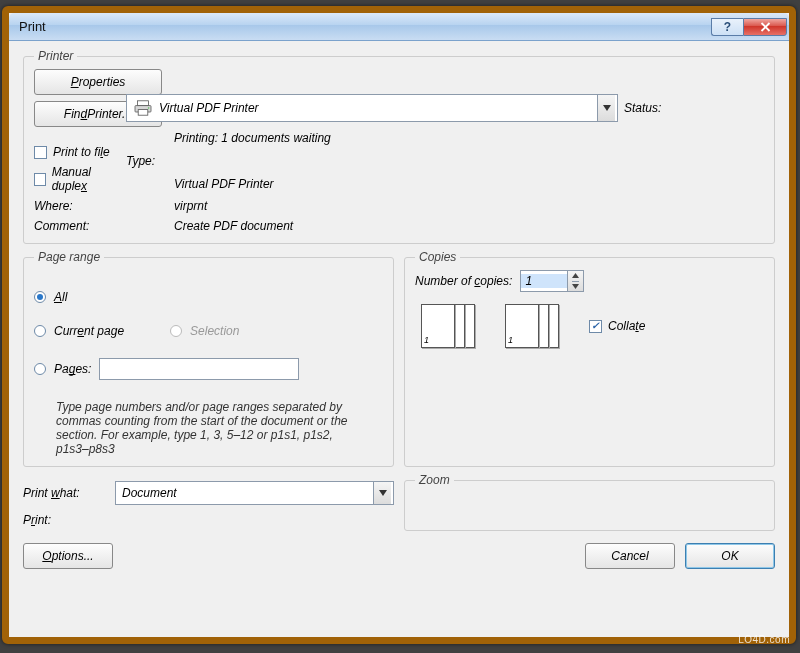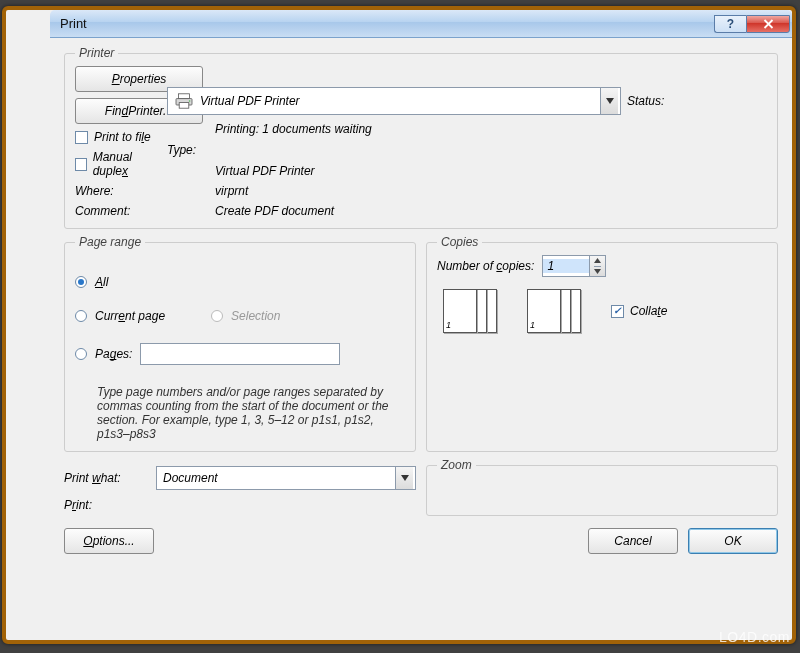--- a/index.html
+++ b/index.html
@@ -13,26 +13,25 @@
     overflow: hidden;
     position: relative;
   }
   .window {
     position: absolute;
     left: 2px;
     top: 6px;
     width: 794px;
     height: 638px;
     background: #f0f0f0;
-    border: 4px solid #a16207;
+    border: 7px solid #a16207;
     border-radius: 6px;
     box-shadow: 0 0 4px rgba(0,0,0,.6);
     display: flex;
     flex-direction: column;
-    padding-left: 44px;
   }
   
   .titlebar {
     height: 28px;
     background: linear-gradient(#dbe8f8, #b7d3f0 45%, #a8c8ea 46%, #c9ddf3);
     border-bottom: 1px solid #7ba2cc;
     border-radius: 5px 5px 0 0;
     display: flex;
     align-items: center;
     padding: 0 2px 0 10px;
@@ -167,21 +166,21 @@
     align-items:center;
   }
   .footer {
     display:flex; align-items:center; gap:10px;
     padding-top:6px;
   }
   .footer .spacer { flex:1; }
   .printer-icon { width:20px; height:16px; margin-right:6px; }
   .watermark {
     position:absolute; right:10px; bottom:8px;
-    font-size:14px; color:#fff; opacity:.8; letter-spacing:.5px;
+    font-size:10px; color:#fff; opacity:.8; letter-spacing:.5px;
     pointer-events:none;
   }
   .rightcol { display:flex; flex-direction:column; gap:6px; align-items:stretch; }
   .rightcol .btn { min-width: 128px; }
   .printer-combo { grid-column: 2 / 3; height:28px; }
   .status-val { grid-column: 2 / 4; margin-left: 48px; }
   .left-col-bottom { display:flex; flex-direction:column; gap:4px; }
 </style>
 </head>
 <body>
@@ -219,21 +218,21 @@
                 <path d="M0 0 L8 0 L4 6 Z" fill="#333"></path>
               </svg>
             </div>
         </div>
         <div class="rightcol" style="grid-row: 1 / span 5;">
           <div class="btn">
               <span class="under">P</span>
               <span>roperties</span>
             </div>
           <div class="btn">Fin<span class="under">d</span> Printer...</div>
-          <div class="checkbox-row" style="margin-top:0">
+          <div class="checkbox-row" style="margin-top:12px">
             <span class="checkbox"></span>
             <span>Print to fi<span class="under">l</span>e</span>
           </div>
           <div class="checkbox-row">
             <span class="checkbox"></span>
             <span>Manual duple<span class="under">x</span></span>
           </div>
         </div>
 
         <div class="lbl">Status:</div>

